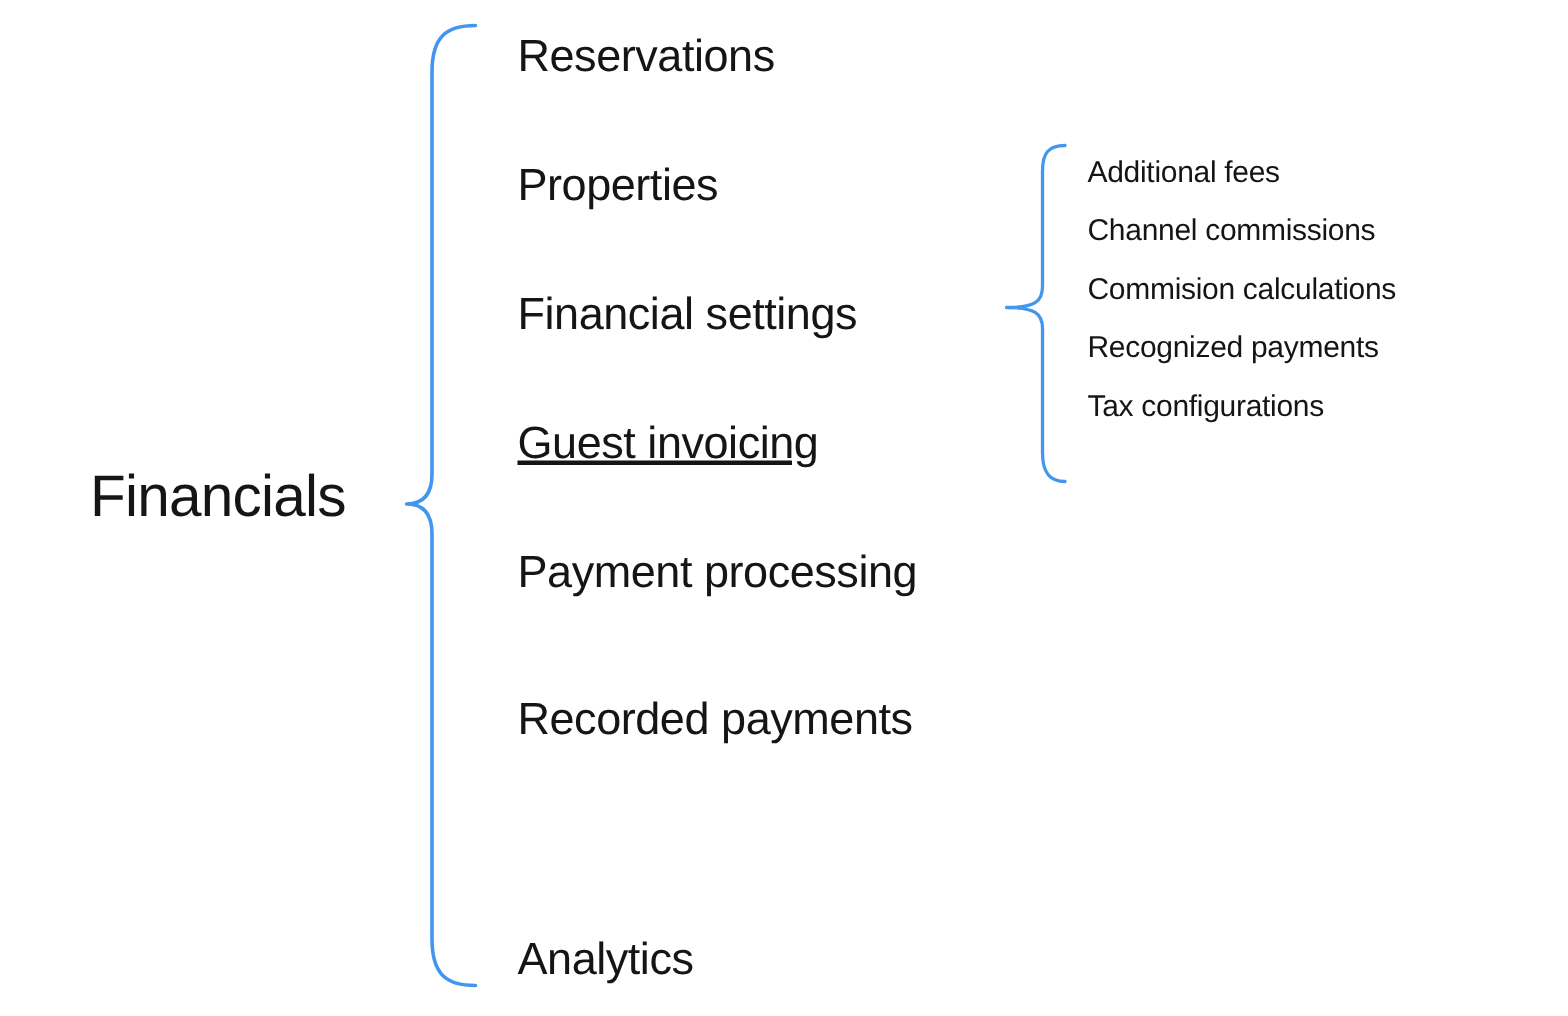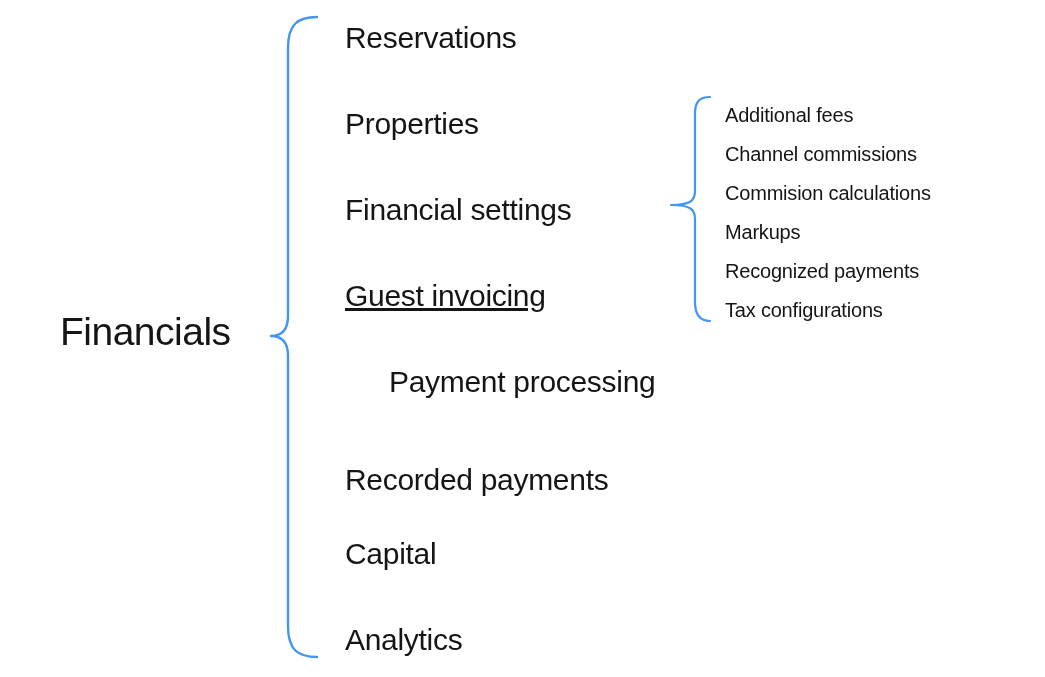--- a/index.html
+++ b/index.html
@@ -47,21 +47,21 @@
     height: 40px;
     line-height: 40px;
     font-size: 30px;
     letter-spacing: -0.3px;
     white-space: nowrap;
   }
   .branch-item.i0 { top: 18px; }
   .branch-item.i1 { top: 104px; }
   .branch-item.i2 { top: 190px; }
   .branch-item.i3 { top: 276px; text-decoration: underline; }
-  .branch-item.i4 { top: 362px; margin-left: 44px; }
+  .branch-item.i4 { top: 362px; }
   .branch-item.i5 { top: 460px; }
   .branch-item.i6 { top: 534px; }
   .branch-item.i7 { top: 620px; }
   .sub-list {
     position: absolute;
     left: 725px;
     top: 96px;
   }
   .sub-item {
     height: 39px;
@@ -81,29 +81,27 @@
   <svg class="brace brace-main" viewBox="0 0 52 646" fill="none" xmlns="http://www.w3.org/2000/svg">
     <path d="M 49 3 C 30 3 20 10 20 34 L 20 302 C 20 316 14 322 3 322 C 14 322 20 328 20 342 L 20 612 C 20 636 30 643 49 643" stroke="#4296ef" stroke-width="2.4" stroke-linecap="round" stroke-linejoin="round"></path>
   </svg>
 
   <div class="branch-item i1">Properties</div>
   <div class="branch-item i0">Reservations</div>
   <div class="branch-item i2">Financial settings</div>
   <div class="branch-item i3">Guest invoicing</div>
   <div class="branch-item i4">Payment processing</div>
   <div class="branch-item i5">Recorded payments</div>
-  <div class="branch-item i6">Capital</div>
   <div class="branch-item i7">Analytics</div>
 
   <svg class="brace brace-sub" viewBox="0 0 48 234" fill="none" xmlns="http://www.w3.org/2000/svg">
     <path d="M 44 3 C 33 3 29 8 29 20 L 29 97 C 29 107 24 111 5 111 C 24 111 29 115 29 125 L 29 208 C 29 220 33 227 44 227" stroke="#4296ef" stroke-width="2.2" stroke-linecap="round" stroke-linejoin="round"></path>
   </svg>
 
   <div class="sub-list">
     <div class="sub-item">Additional fees</div>
     <div class="sub-item">Channel commissions</div>
     <div class="sub-item">Commision calculations</div>
-    <div class="sub-item">Markups</div>
     <div class="sub-item">Recognized payments</div>
     <div class="sub-item">Tax configurations</div>
   </div>
 
 </div>
 
 </body></html>

